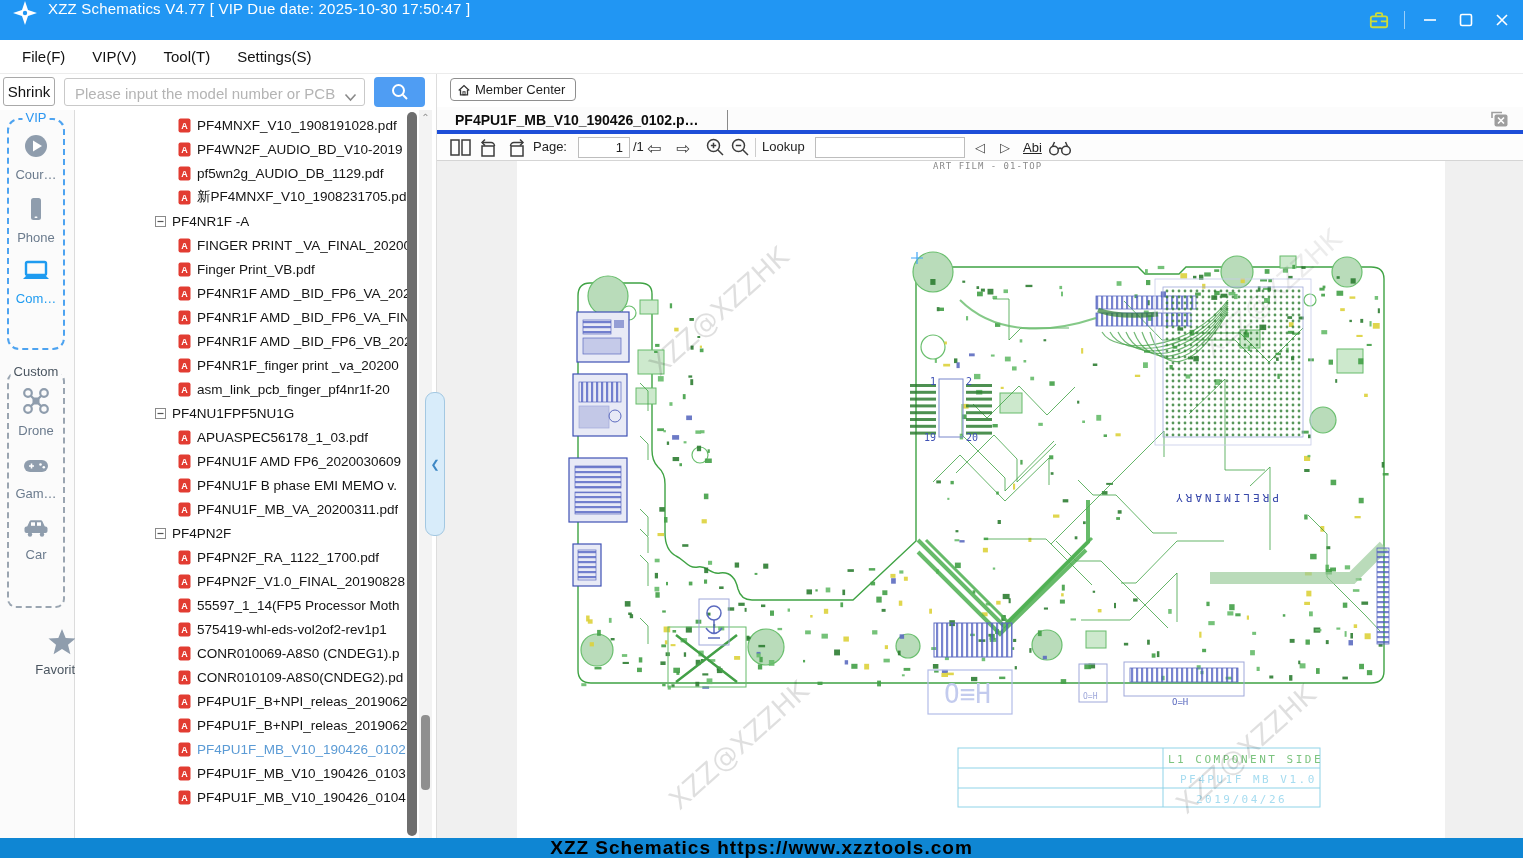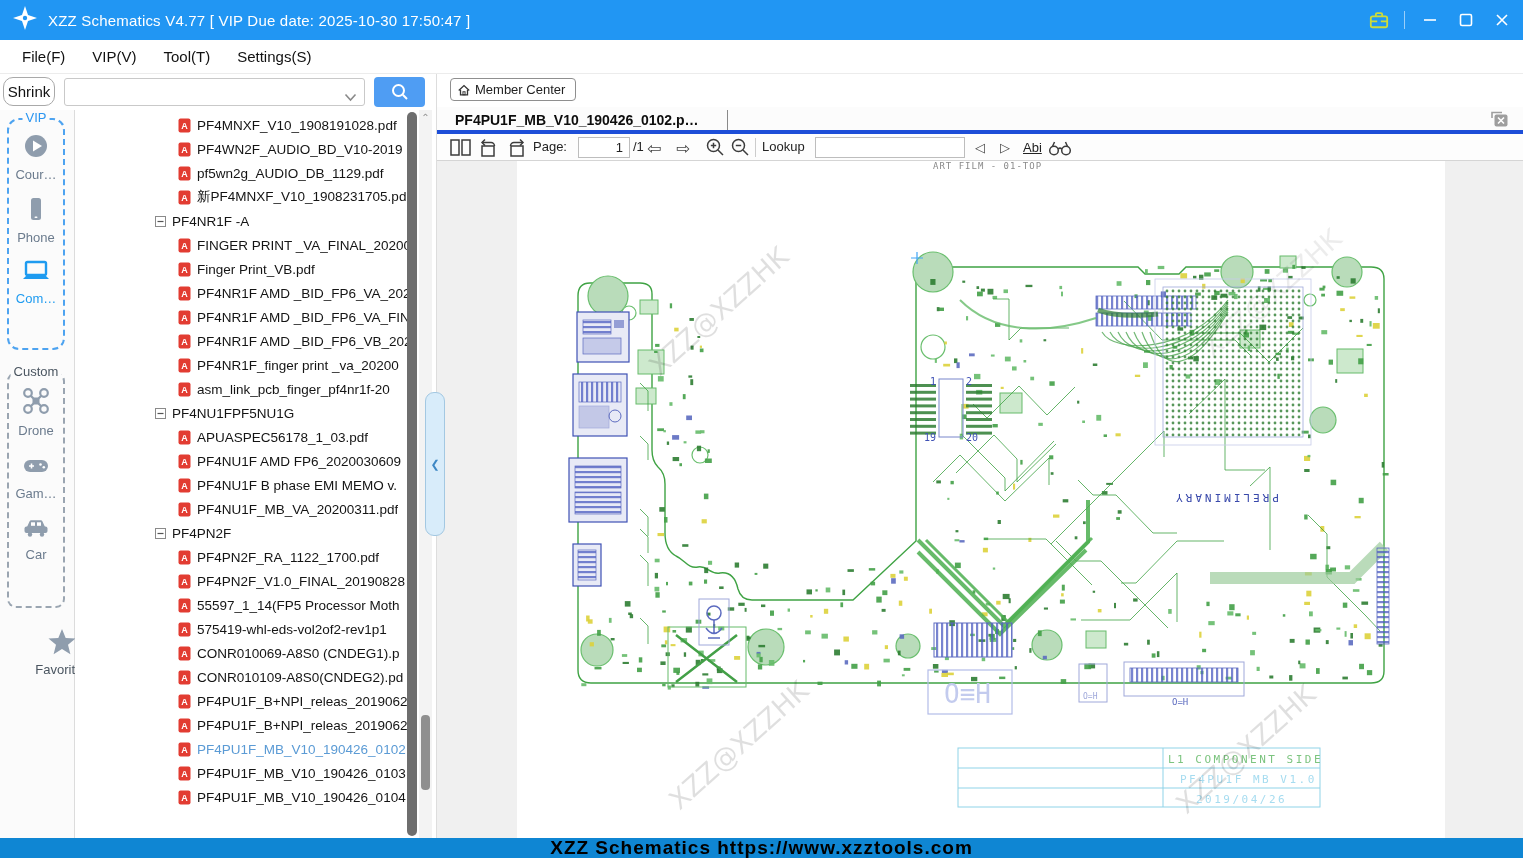--- a/index.html
+++ b/index.html
@@ -1,33 +1,33 @@
 <!DOCTYPE html>
 <html><head>
 <meta charset="utf-8">
 <style>
   html,body{margin:0;padding:0;background:#fff;}
   #app{position:relative;width:1523px;height:858px;overflow:hidden;
        font-family:"Liberation Sans",sans-serif;color:#1a1a1a;background:#fff;}
   
   #titlebar{position:absolute;left:0;top:0;width:100%;height:40px;background:#2196f3;
-            display:flex;align-items:center;}
+            display:flex;align-items:flex-start;}
   #titlebar .logo{margin-left:12px;}
   #titlebar .wtitle{color:#fff;font-size:15px;margin-left:10px;letter-spacing:.2px;}
   #wincontrols{position:absolute;right:10px;top:0;height:40px;display:flex;align-items:center;gap:14px;}
   .winbtn{width:22px;height:22px;display:flex;align-items:center;justify-content:center;cursor:pointer;}
   .wc-sep{width:1px;height:18px;background:rgba(255,255,255,.55);}
   
   #menubar{position:absolute;left:0;top:40px;width:100%;height:34px;background:#fff;
            border-bottom:1px solid #ececec;display:flex;align-items:center;padding-left:16px;gap:15px;box-sizing:border-box;}
   #menubar span{font-size:15px;color:#111;padding:2px 6px;cursor:default;}
   
   #searchrow{position:absolute;left:0;top:74px;width:437px;height:36px;background:#fff;}
   #shrinkbtn{position:absolute;left:3px;top:3px;width:52px;height:29px;background:#fff;
-             border:1px solid #a9a9a9;border-radius:10px;font-size:15px;color:#111;
+             border:1px solid #a9a9a9;border-radius:3px;font-size:15px;color:#111;
              display:flex;align-items:center;justify-content:center;box-sizing:border-box;}
   #searchbox{position:absolute;left:64px;top:4px;width:301px;height:28px;border:1px solid #c9c9c9;
              border-radius:3px;box-sizing:border-box;background:#fff;}
   #searchbox input{position:absolute;left:8px;top:1px;width:260px;height:24px;border:none;outline:none;
              font-size:15px;color:#333;font-family:"Liberation Sans",sans-serif;background:transparent;}
   #searchbox input::placeholder{color:#b4b4b4;}
   #searchbox .chev{position:absolute;right:7px;top:9px;}
   #searchbtn{position:absolute;left:374px;top:3px;width:51px;height:30px;background:#4f9df3;
              border-radius:4px;display:flex;align-items:center;justify-content:center;cursor:pointer;}
   
@@ -137,20 +137,21 @@
   <div id="menubar">
       <span>File(F)</span>
       <span>VIP(V)</span>
       <span>Tool(T)</span>
       <span>Settings(S)</span>
     </div>
 
   <div id="searchrow">
     <div id="shrinkbtn">Shrink</div>
     <div id="searchbox">
+      <input type="text" placeholder="Please input the model number or PCB" style="">
       <span class="chev">
         <svg width="13" height="9" viewBox="0 0 13 9">
             <polyline points="1.5,1.5 6.5,7 11.5,1.5" fill="none" stroke="#8a8a8a" stroke-width="1.6"></polyline>
           </svg>
       </span>
     </div>
     <div id="searchbtn">
       <svg width="20" height="20" viewBox="0 0 20 20">
         <circle cx="8.5" cy="8.5" r="5.5" fill="none" stroke="#fff" stroke-width="2"></circle>
         <line x1="12.8" y1="12.8" x2="17" y2="17" stroke="#fff" stroke-width="2"></line>

